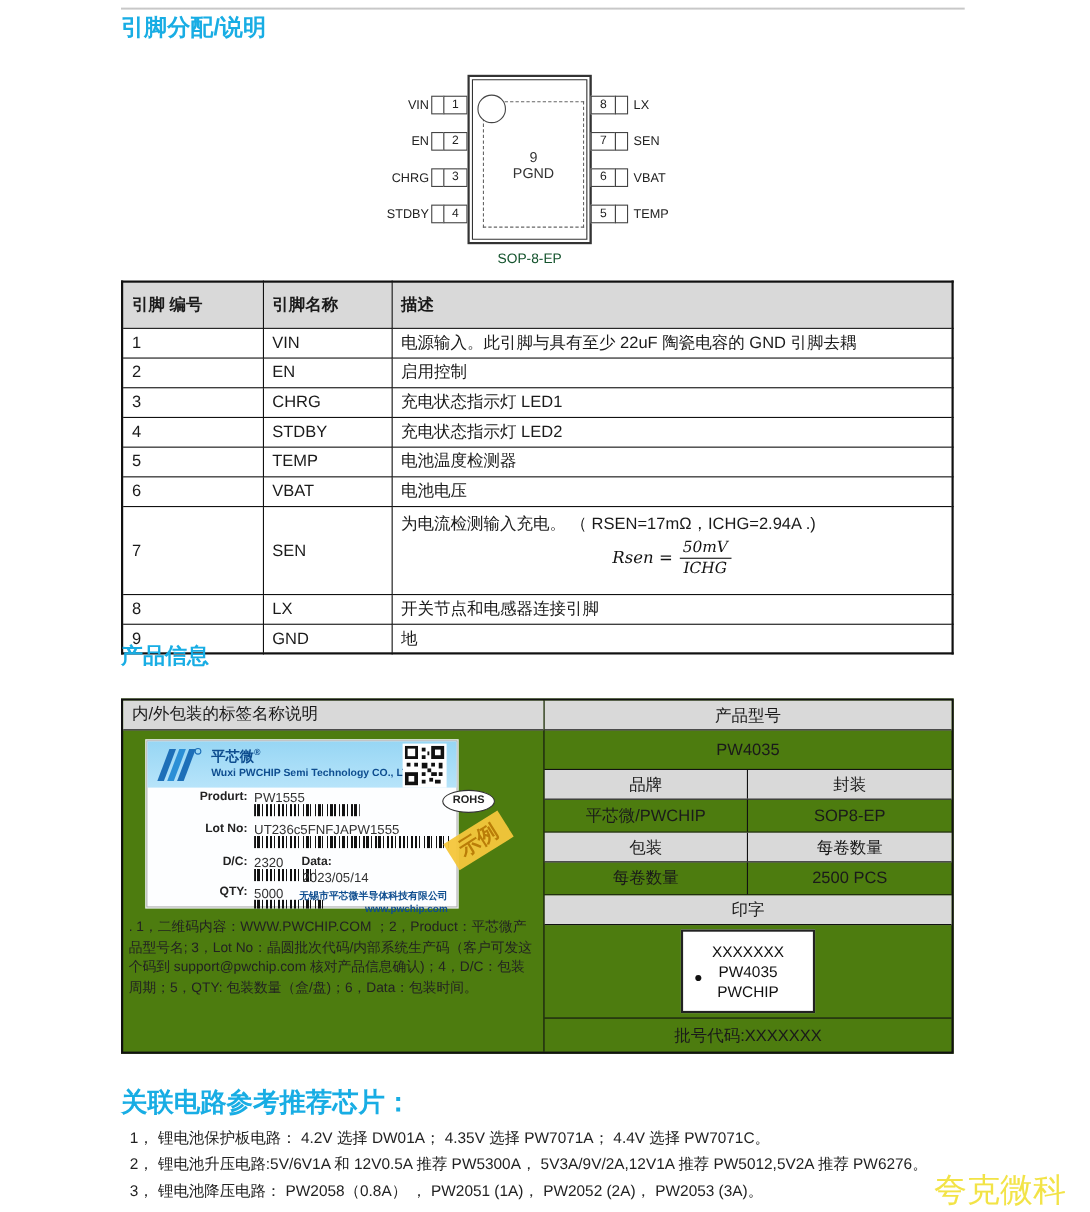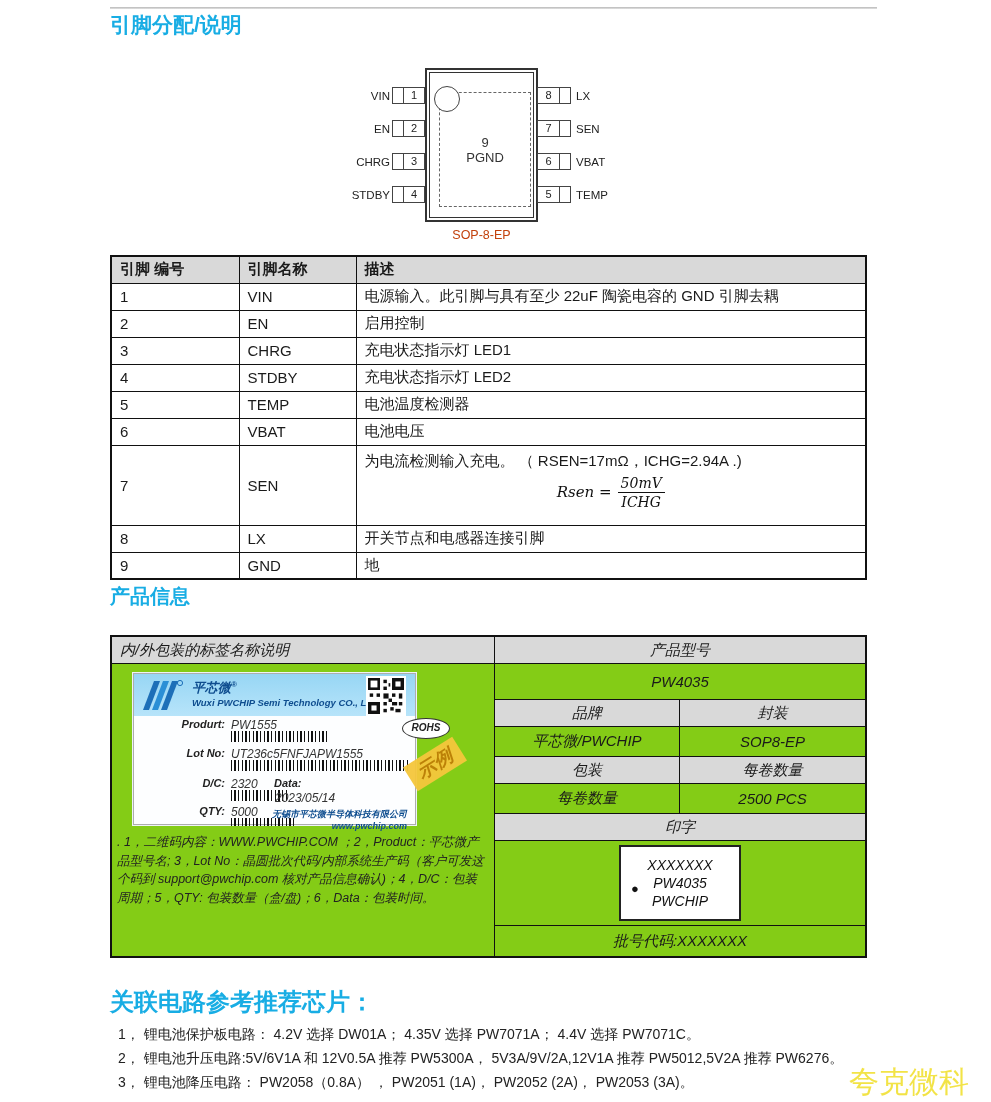--- a/index.html
+++ b/index.html
@@ -25,40 +25,40 @@
                   font-size:11px; text-align:center; line-height:15px; color:#222; background:#fff; }
   .chip { position:absolute; left:425px; top:68px; width:113px; height:154px;
           border:2px solid #333; box-shadow: inset 0 0 0 2px #fff, inset 0 0 0 3px #333; background:#fff; }
   .eppad { position:absolute; left:12px; top:22px; width:92px; height:115px;
            border:1.5px dashed #666; display:flex; flex-direction:column; align-items:center; justify-content:center; }
   .eppad .n9 { font-size:13px; color:#333; }
   .eppad .pgnd { font-size:13px; color:#333; }
   .pin1dot { position:absolute; left:7px; top:16px; width:26px; height:26px;
              border:1.5px solid #444; border-radius:50%; background:#fff; }
   .pkgname { position:absolute; left:413px; top:228px; width:137px; text-align:center;
-             font-size:12.5px; color:#c2410c; }
+             font-size:12.5px; color:#14532d; }
 
   
   table.pintable { position:absolute; left:110px; top:255px; width:757px;
                    border-collapse:collapse; font-size:15px; table-layout:fixed; }
   table.pintable, .pintable td, .pintable th { border:1px solid #111; }
   table.pintable { border:2px solid #111; }
-  .pintable th { background:#d9d9d9; text-align:left; font-weight:bold; height:27px; padding:2px 8px; }
+  .pintable th { background:#d9d9d9; text-align:left; font-weight:bold; height:42px; padding:2px 8px; }
   .pintable td { height:27px; padding:2px 8px; vertical-align:middle; }
   .pintable tr.sen td { height:80px; vertical-align:top; }
   .col-no { width:128px; } .col-name { width:117px; }
   .formula { display:flex; justify-content:center; align-items:center; gap:6px; margin-top:4px;
              font-family:"DejaVu Serif","Liberation Serif",serif; font-style:italic; font-size:15px; color:#111; }
   .frac { display:inline-flex; flex-direction:column; align-items:center; font-size:14px; line-height:1.15; }
   .frac .num { border-bottom:1.2px solid #111; padding:0 3px 1px; }
   .frac .den { padding-top:1px; }
 
   
   .prodtable { position:absolute; left:110px; top:635px; width:757px; height:323px;
-               border:2px solid #111; display:flex; background:#84cc16;font-style:italic; }
+               border:2px solid #111; display:flex; background:#4d7c0f; }
   .pleft  { width:383px; border-right:1px solid #111; position:relative; }
   .pright { flex:1; display:flex; flex-direction:column; }
   .gcell  { background:#d9d9d9; }
   .pleft .phead { height:27px; line-height:26px; padding-left:8px; font-size:15px;
                   border-bottom:1px solid #111; }
   .pright .prow { border-bottom:1px solid #111; display:flex; align-items:center;
                   justify-content:center; font-size:15px; text-align:center; }
   .pright .prow:last-child { border-bottom:none; }
   .pright .half { width:50%; height:100%; display:flex; align-items:center; justify-content:center; }
   .pright .half.first { border-right:1px solid #111; }

